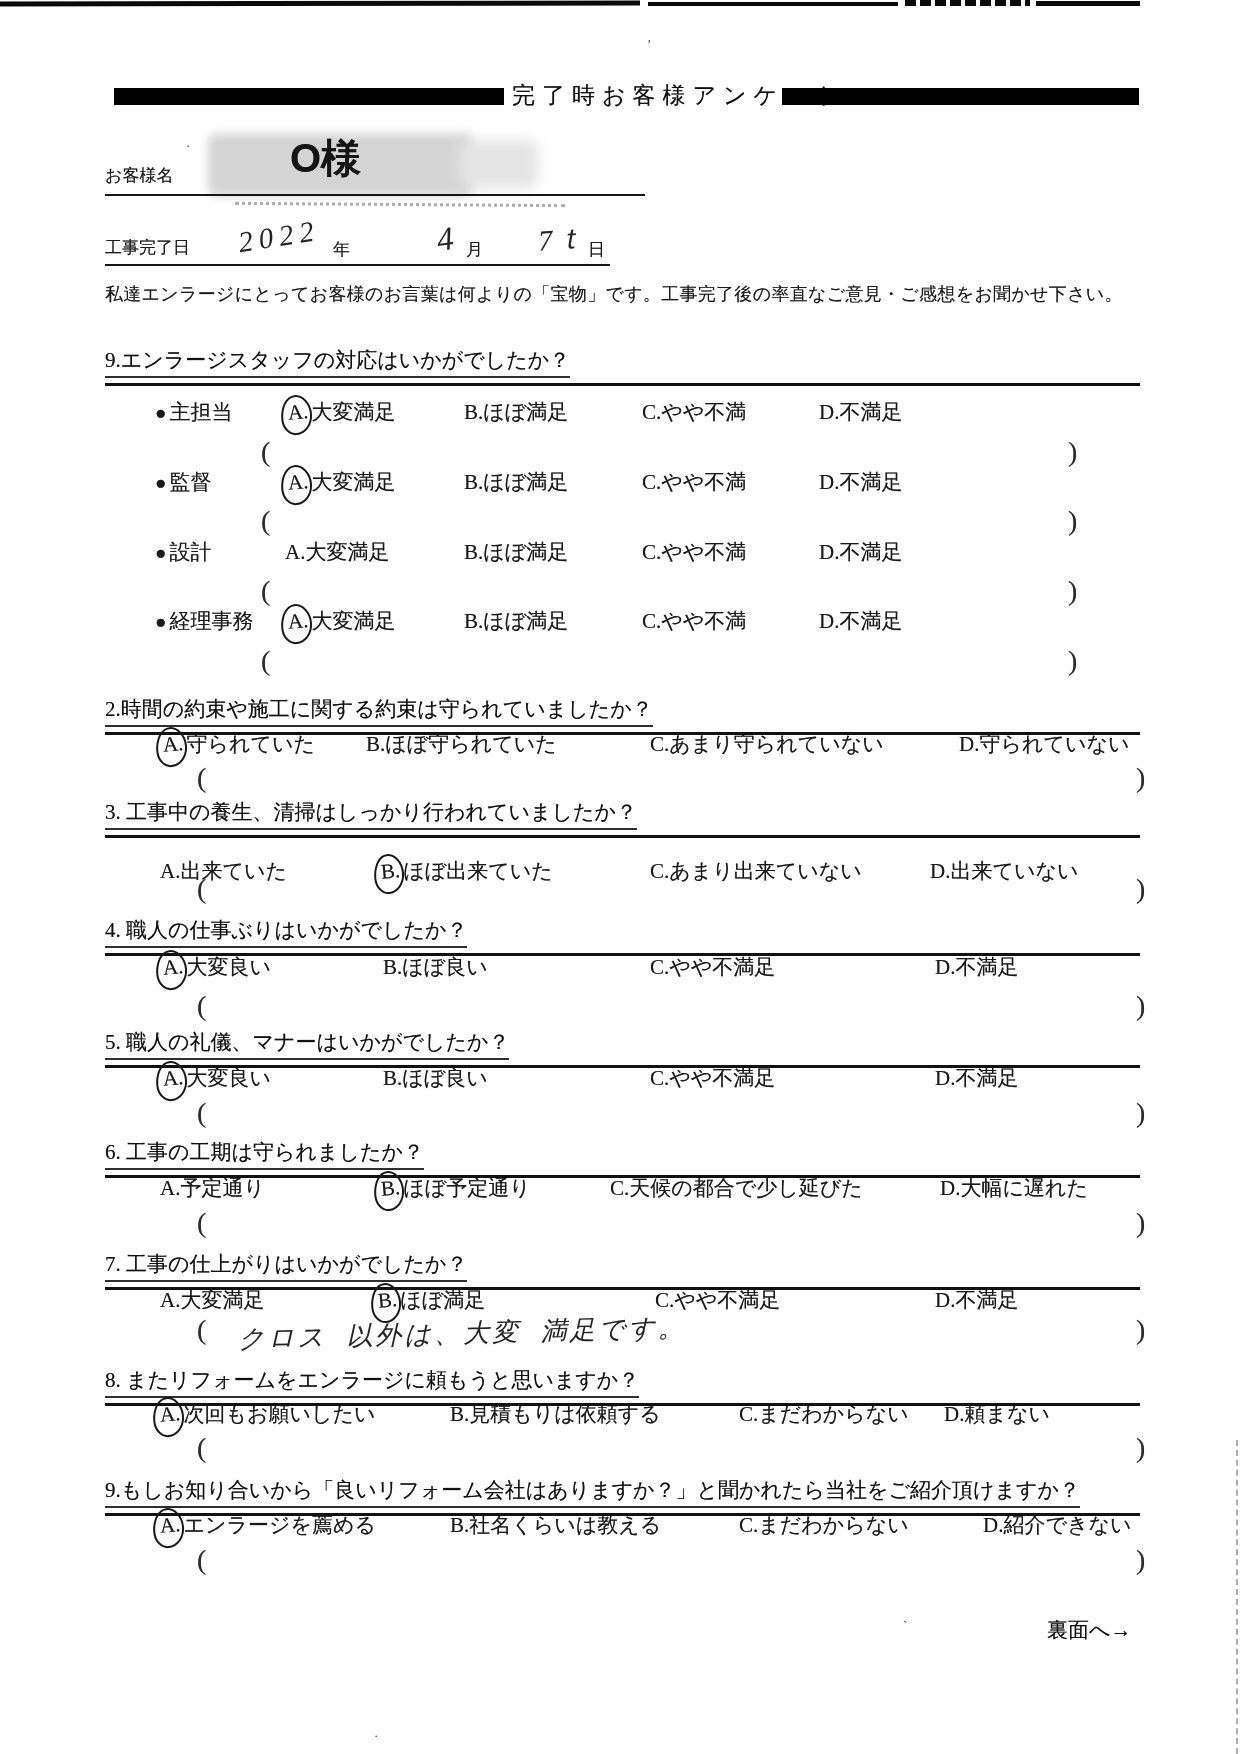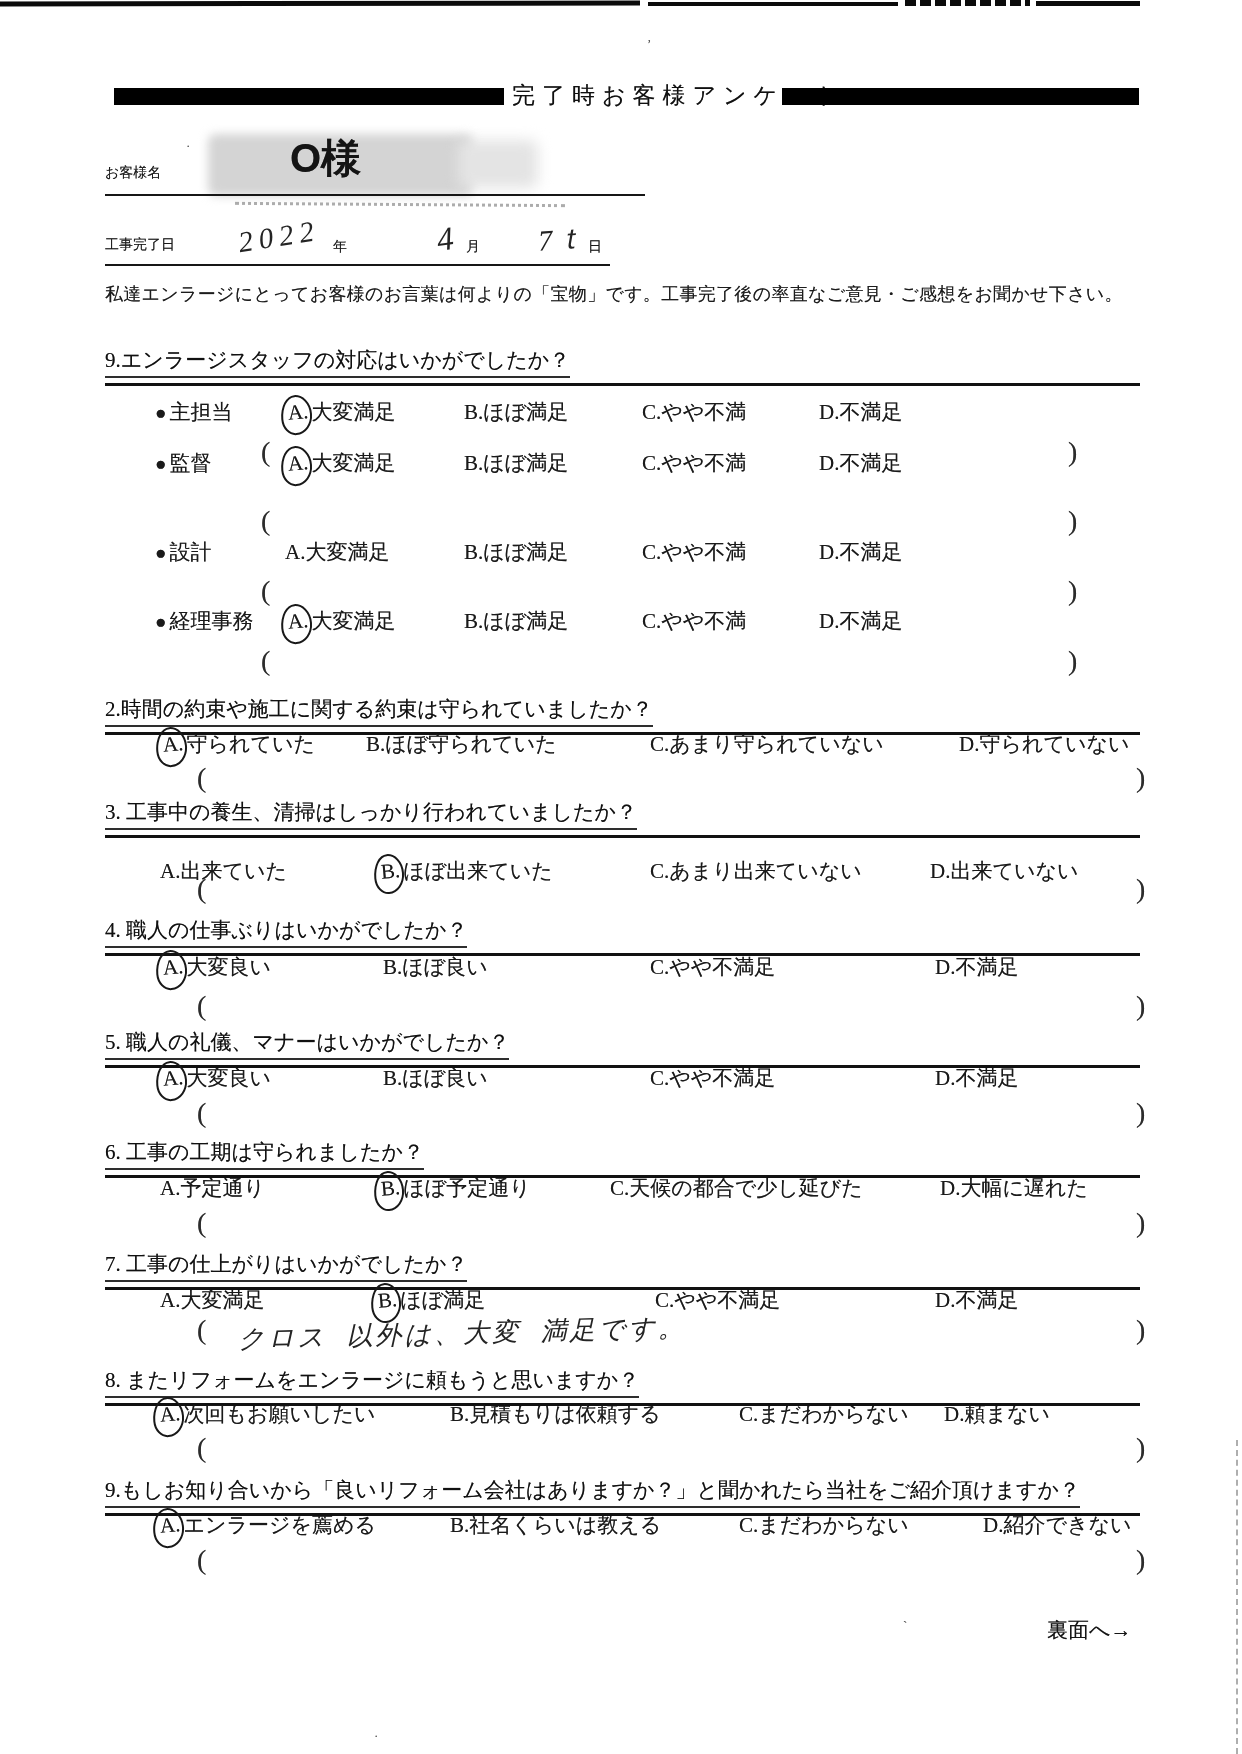--- a/index.html
+++ b/index.html
@@ -8,21 +8,21 @@
     overflow:hidden;font-family:"Liberation Serif","DejaVu Serif",serif;color:#1a1a1a;
   }
   .page *{text-shadow:0 0 .5px rgba(0,0,0,.5);}
   
   .scanseg{position:absolute;background:#0b0b0b;}
   .speck{position:absolute;color:#444;font-size:13px;text-shadow:none;}
   
   .bar{position:absolute;background:#000;height:17px;}
   .title{position:absolute;font-size:23px;letter-spacing:7px;color:#101010;white-space:nowrap;}
   
-  .lbl{position:absolute;font-size:14px;white-space:nowrap;}
+  .lbl{position:absolute;font-size:17px;white-space:nowrap;}
   .uline{position:absolute;border-bottom:2.5px solid #161616;height:0;}
   .smudge{position:absolute;border-top:3px dotted #8a8a8a;filter:blur(.7px);transform:rotate(.4deg);height:0;opacity:.7;}
   .redact{position:absolute;filter:blur(5px);border-radius:8px;}
   .custname{position:absolute;font-family:"Liberation Sans","DejaVu Sans",sans-serif;font-weight:700;font-size:40px;color:#141414;white-space:nowrap;}
   .intro{position:absolute;font-size:18px;letter-spacing:.3px;white-space:nowrap;color:#1c1c1c;}
   
   .hw{font-style:italic;color:#242424;white-space:nowrap;text-shadow:none;}
   .hw-year{position:absolute;font-size:29px;letter-spacing:6px;transform:rotate(-9deg);}
   .hw-month{position:absolute;font-size:33px;transform:rotate(-8deg);}
   .hw-day{position:absolute;font-size:29px;letter-spacing:2px;transform:rotate(-4deg);}
@@ -91,21 +91,21 @@
     <span class="opt" style="left:285px"><span class="lt circled">A.</span><span>大変満足</span></span>
     <span class="opt" style="left:464px"><span class="lt">B.</span><span>ほぼ満足</span></span>
     <span class="opt" style="left:642px"><span class="lt">C.</span><span>やや不満</span></span>
     <span class="opt" style="left:819px"><span class="lt">D.</span><span>不満足</span></span>
   </div>
   <div class="row" style="top:436px;">
     <span class="paren" style="left:261px">(</span>
     <span class="paren" style="left:1068px">)</span>
   </div>
 
-  <div class="row" style="top:449px;">
+  <div class="row" style="top:468px;">
     <span class="rowlabel" style="left:155px"><span class="bullet">●</span><span>監督</span></span>
     <span class="opt" style="left:285px"><span class="lt circled">A.</span><span>大変満足</span></span>
     <span class="opt" style="left:464px"><span class="lt">B.</span><span>ほぼ満足</span></span>
     <span class="opt" style="left:642px"><span class="lt">C.</span><span>やや不満</span></span>
     <span class="opt" style="left:819px"><span class="lt">D.</span><span>不満足</span></span>
   </div>
   <div class="row" style="top:505px;">
     <span class="paren" style="left:261px">(</span>
     <span class="paren" style="left:1068px">)</span>
   </div>

